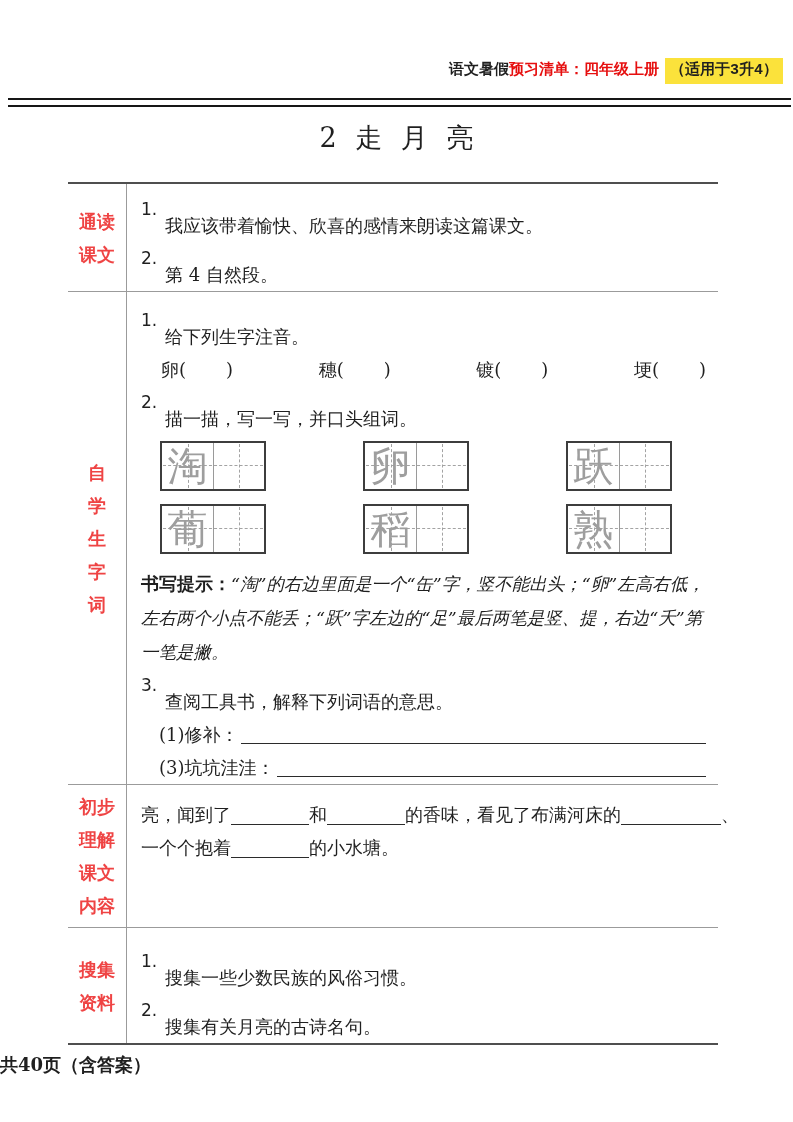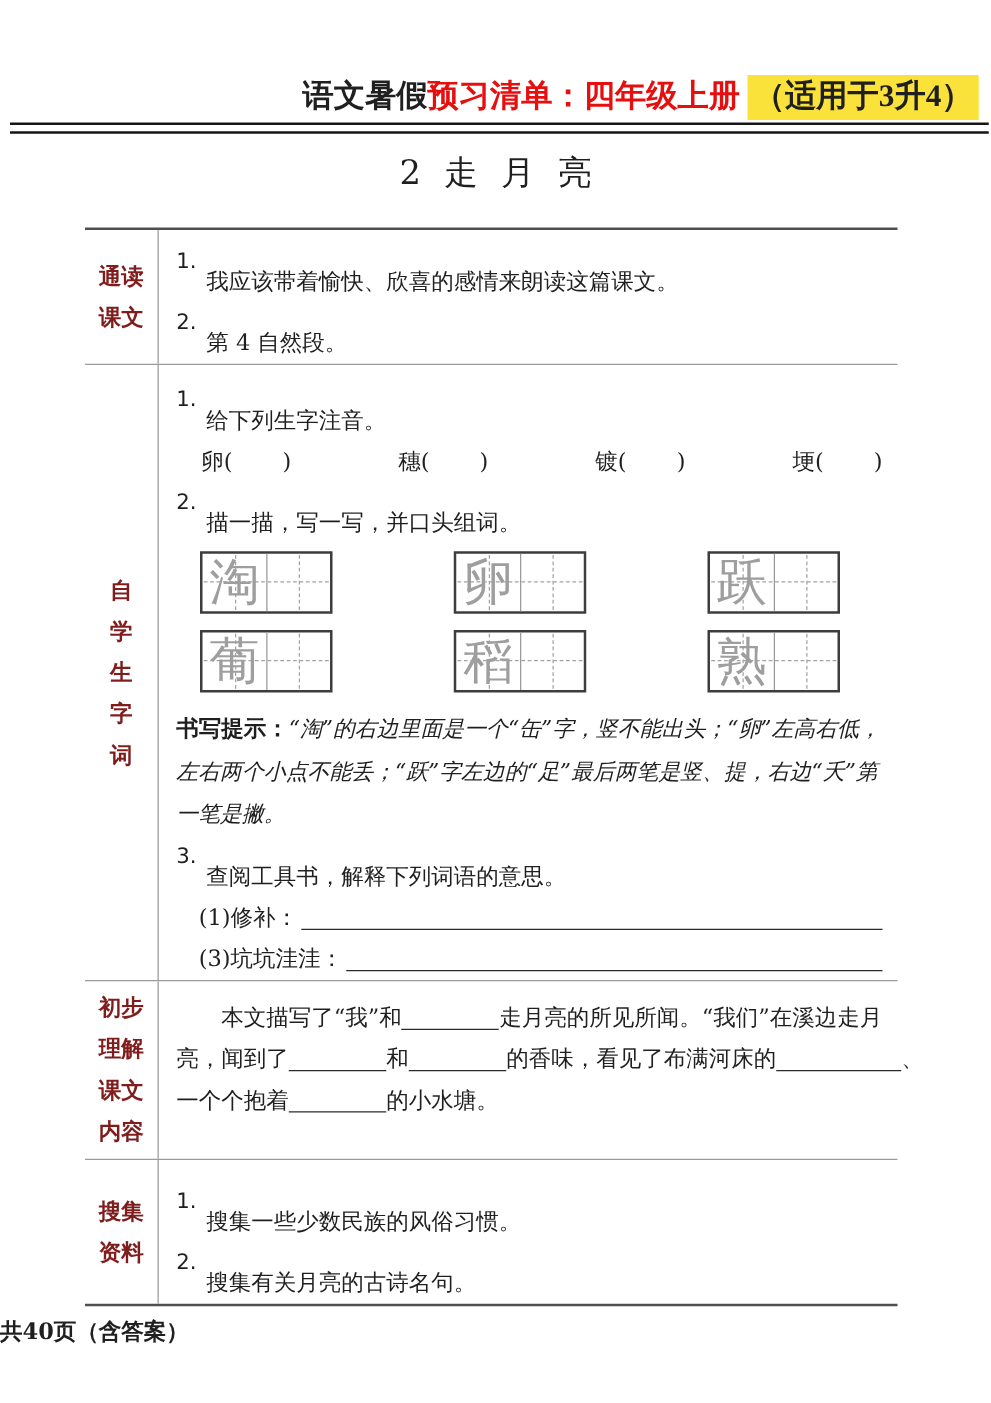--- a/index.html
+++ b/index.html
@@ -6,21 +6,21 @@
   body {
     width:793px; height:1122px; position:relative; overflow:hidden;
     font-family:"DejaVu Serif", serif; color:#1f1f1f;
   }
   .page { position:absolute; inset:0; background:#fff; }
 
   
   .header {
     position:absolute; top:60px; left:0; right:10px;
     text-align:right; white-space:nowrap;
-    font-family:Liberation Serif, serif; font-weight:bold; font-size:25px;
+    font-family:Liberation Mono, monospace; font-weight:bold; font-size:15px;
   }
   .h-red { color:#e60f0f; }
   .h-badge { background:#fbe23b; padding:4px 5px 5px 5px; margin-left:6px; }
   .double-rule {
     position:absolute; top:98px; left:8px; right:2px; height:5px;
     border-top:2.5px solid #161616; border-bottom:2px solid #161616;
   }
 
   
   .title {
@@ -34,21 +34,21 @@
     position:absolute; left:68px; top:182px; width:650px;
     border-top:2px solid #4f4f4f; border-bottom:2.5px solid #4f4f4f;
     font-size:18px; line-height:33px;
   }
   .trow { display:flex; }
   .trow + .trow { border-top:1px solid #9b9b9b; }
   .tlabel {
     width:58px; flex:none; border-right:1px solid #9b9b9b;
     display:flex; flex-direction:column; align-items:center; justify-content:center;
     font-family:"DejaVu Sans", sans-serif; font-weight:bold; font-size:18px;
-    line-height:33px; color:#7f1d1d; text-align:center;
+    line-height:33px; color:#ef4444; text-align:center;
   }
   .tcontent { flex:1; min-width:0; }
   .r1 { min-height:107px; } .r1 .tcontent { padding:9px 8px 0 14px; }
   .r2 { min-height:471px; } .r2 .tcontent { padding:12px 8px 0 14px; }
   .r3 { min-height:142px; } .r3 .tcontent { padding:13px 6px 0 14px; }
   .r4 { min-height:114px; } .r4 .tcontent { padding:17px 8px 0 14px; }
 
   
   .item { display:flex; }
   .inum { width:24px; flex:none; font-family:"DejaVu Sans", sans-serif; font-size:17px; }
@@ -225,21 +225,20 @@
     </div>
 
     <div class="trow r3">
       <div class="tlabel">
         <span>初步</span>
         <span>理解</span>
         <span>课文</span>
         <span>内容</span>
       </div>
       <div class="tcontent">
-        <div class="pline indent"><span>本文描写了“我”和</span><span class="blank w78"></span><span>走月亮的所见所闻。“我们”在溪边走月</span></div>
         <div class="pline"><span>亮，闻到了</span><span class="blank w78"></span><span>和</span><span class="blank w78"></span><span>的香味，看见了布满河床的</span><span class="blank w100"></span><span>、</span></div>
         <div class="pline"><span>一个个抱着</span><span class="blank w78"></span><span>的小水塘。</span></div>
       </div>
     </div>
 
     <div class="trow r4">
       <div class="tlabel">
         <span>搜集</span>
         <span>资料</span>
       </div>

